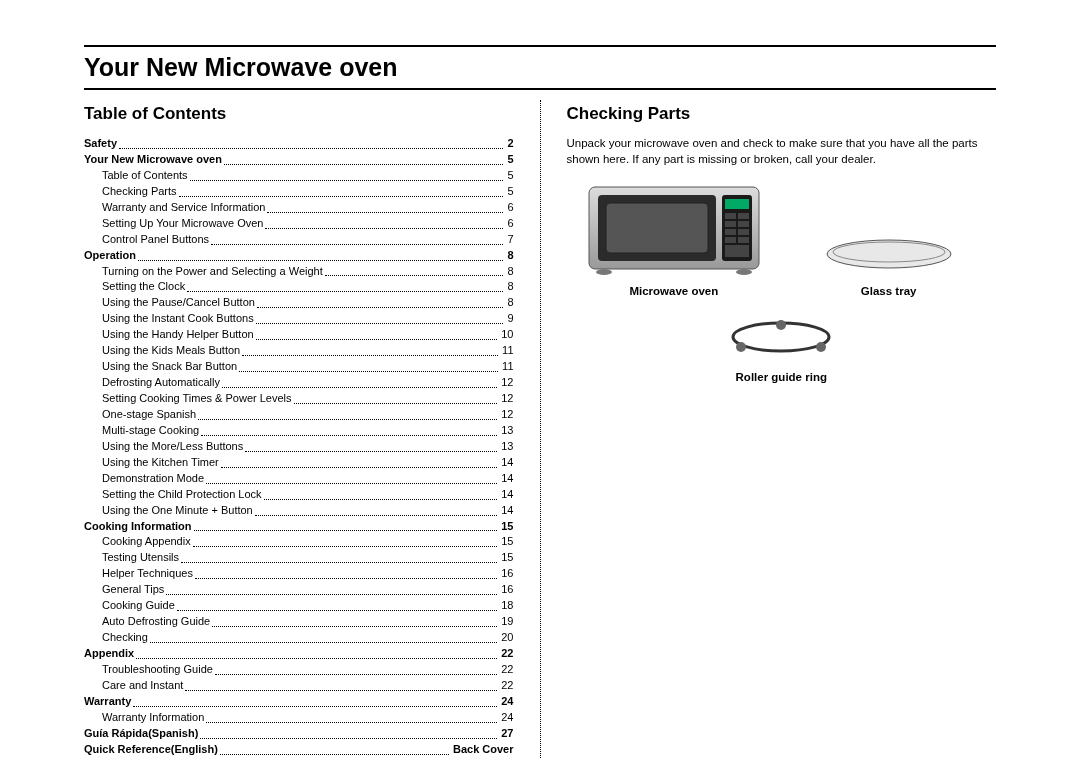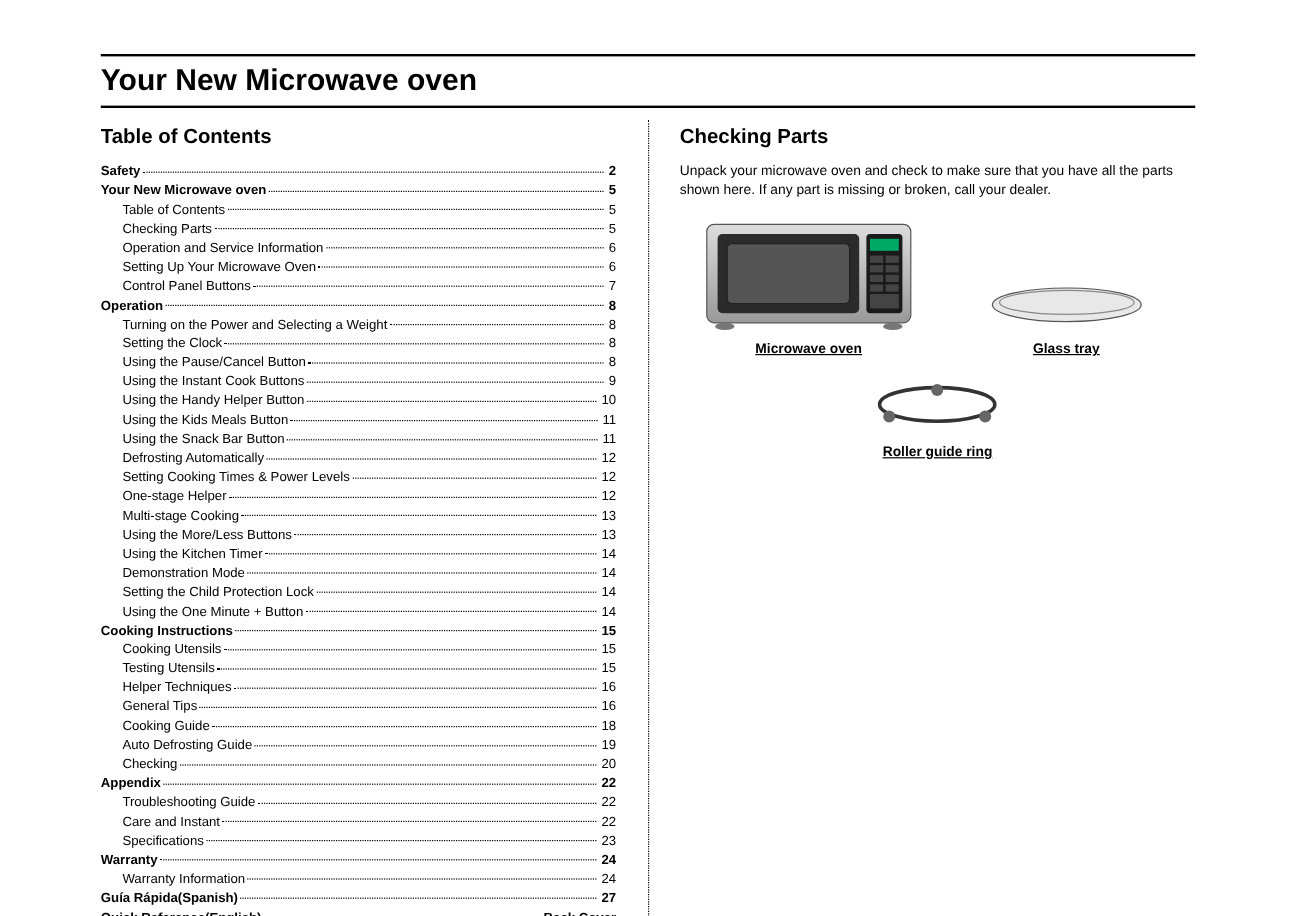--- a/index.html
+++ b/index.html
@@ -38,40 +38,39 @@
   }
   h2.section {
     font-size: 17px;
     font-weight: bold;
     margin: 4px 0 12px 0;
   }
   
   .toc { font-size: 11px; line-height: 1.45; }
   .toc-row {
     display: flex;
-    align-items: flex-start;
+    align-items: flex-end;
     white-space: nowrap;
   }
   .toc-row.bold { font-weight: bold; }
   .toc-indent { display:inline-block; }
   .toc-label { flex: 0 0 auto; }
   .toc-leader {
     flex: 1 1 auto;
     border-bottom: 1.5px dotted #000;
     margin: 0 2px 3px 2px;
     height: 0.6em;
   }
   .toc-page { flex: 0 0 auto; padding-left: 2px; }
   
   .intro { font-size: 11.5px; line-height: 1.35; margin-bottom: 12px; }
   .parts-grid {
     font-size: 11.5px;
     font-weight: bold;
     text-align: center;
-    text-decoration: underline;
   }
   .parts-row { display: flex; justify-content: space-around; align-items:flex-end; margin-bottom: 18px; }
   .part { flex:1 1 0; display:flex; flex-direction:column; align-items:center; gap:4px; }
   .part-label { margin-top: 2px; }
   
   svg { display:block; }
 </style>
 </head>
 <body>
 
@@ -104,21 +103,21 @@
             <span class="toc-page">5</span>
           </div>
           <div class="toc-row">
             <span class="toc-indent" style="width: 18px;"></span>
             <span class="toc-label">Checking Parts</span>
             <span class="toc-leader"></span>
             <span class="toc-page">5</span>
           </div>
           <div class="toc-row">
             <span class="toc-indent" style="width: 18px;"></span>
-            <span class="toc-label">Operation and Service Information</span>
+            <span class="toc-label">Warranty and Service Information</span>
             <span class="toc-leader"></span>
             <span class="toc-page">6</span>
           </div>
           <div class="toc-row">
             <span class="toc-indent" style="width: 18px;"></span>
             <span class="toc-label">Setting Up Your Microwave Oven</span>
             <span class="toc-leader"></span>
             <span class="toc-page">6</span>
           </div>
           <div class="toc-row">
@@ -182,21 +181,21 @@
             <span class="toc-page">12</span>
           </div>
           <div class="toc-row">
             <span class="toc-indent" style="width: 18px;"></span>
             <span class="toc-label">Setting Cooking Times &amp; Power Levels</span>
             <span class="toc-leader"></span>
             <span class="toc-page">12</span>
           </div>
           <div class="toc-row">
             <span class="toc-indent" style="width: 18px;"></span>
-            <span class="toc-label">One-stage Helper</span>
+            <span class="toc-label">One-stage Spanish</span>
             <span class="toc-leader"></span>
             <span class="toc-page">12</span>
           </div>
           <div class="toc-row">
             <span class="toc-indent" style="width: 18px;"></span>
             <span class="toc-label">Multi-stage Cooking</span>
             <span class="toc-leader"></span>
             <span class="toc-page">13</span>
           </div>
           <div class="toc-row">
@@ -224,27 +223,27 @@
             <span class="toc-page">14</span>
           </div>
           <div class="toc-row">
             <span class="toc-indent" style="width: 18px;"></span>
             <span class="toc-label">Using the One Minute + Button</span>
             <span class="toc-leader"></span>
             <span class="toc-page">14</span>
           </div>
           <div class="toc-row bold">
             <span class="toc-indent" style="width: 0px;"></span>
-            <span class="toc-label">Cooking Instructions</span>
+            <span class="toc-label">Cooking Information</span>
             <span class="toc-leader"></span>
             <span class="toc-page">15</span>
           </div>
           <div class="toc-row">
             <span class="toc-indent" style="width: 18px;"></span>
-            <span class="toc-label">Cooking Utensils</span>
+            <span class="toc-label">Cooking Appendix</span>
             <span class="toc-leader"></span>
             <span class="toc-page">15</span>
           </div>
           <div class="toc-row">
             <span class="toc-indent" style="width: 18px;"></span>
             <span class="toc-label">Testing Utensils</span>
             <span class="toc-leader"></span>
             <span class="toc-page">15</span>
           </div>
           <div class="toc-row">
@@ -287,26 +286,20 @@
             <span class="toc-indent" style="width: 18px;"></span>
             <span class="toc-label">Troubleshooting Guide</span>
             <span class="toc-leader"></span>
             <span class="toc-page">22</span>
           </div>
           <div class="toc-row">
             <span class="toc-indent" style="width: 18px;"></span>
             <span class="toc-label">Care and Instant</span>
             <span class="toc-leader"></span>
             <span class="toc-page">22</span>
-          </div>
-          <div class="toc-row">
-            <span class="toc-indent" style="width: 18px;"></span>
-            <span class="toc-label">Specifications</span>
-            <span class="toc-leader"></span>
-            <span class="toc-page">23</span>
           </div>
           <div class="toc-row bold">
             <span class="toc-indent" style="width: 0px;"></span>
             <span class="toc-label">Warranty</span>
             <span class="toc-leader"></span>
             <span class="toc-page">24</span>
           </div>
           <div class="toc-row">
             <span class="toc-indent" style="width: 18px;"></span>
             <span class="toc-label">Warranty Information</span>

